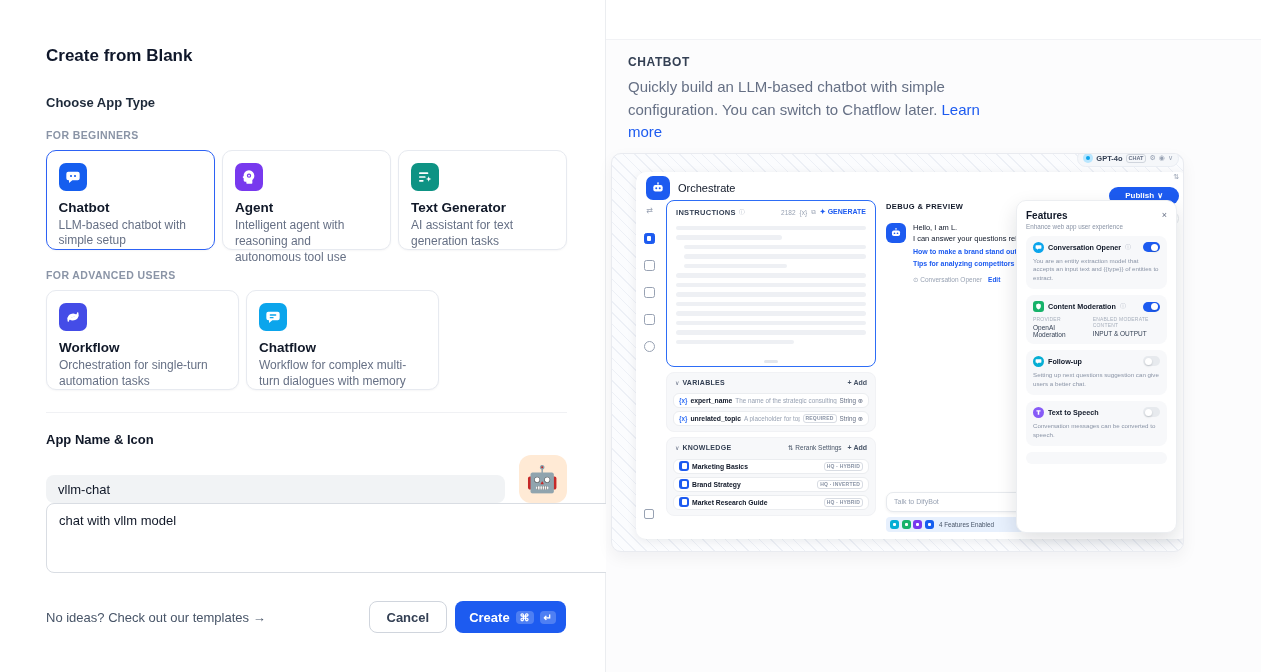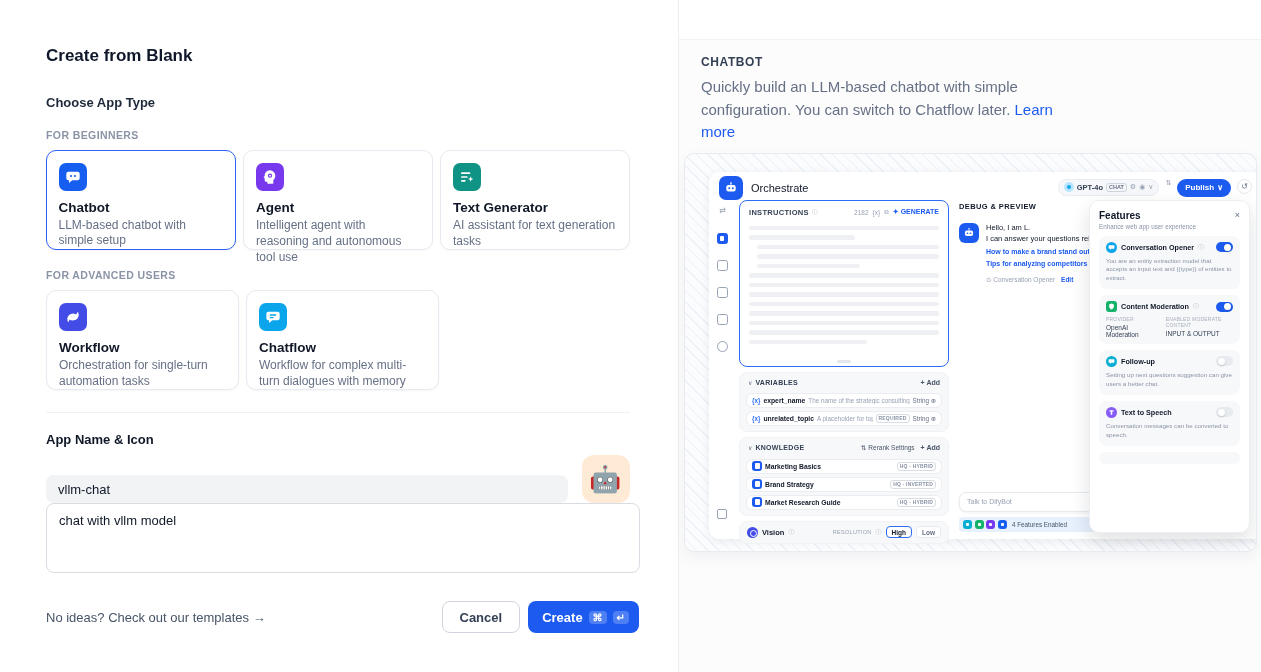--- a/index.html
+++ b/index.html
@@ -1,22 +1,22 @@
 <!DOCTYPE html>
 <html><head>
 <meta charset="utf-8">
 <style>
   * { box-sizing: border-box; margin: 0; padding: 0; }
   html,body { width:1261px; height:672px; overflow:hidden; background:#fff;
     font-family:"Liberation Sans", sans-serif; color:#101828; }
   .layout { display:flex; width:1261px; height:672px; }
 
   
-  .left-panel { width:679px; height:672px; background:#fff; border-right:1px solid #ebedf0;
-    padding:46px 48px 24px 46px; position:relative; }
+  .left-panel { width:606px; height:672px; background:#fff; border-right:1px solid #ebedf0;
+    padding:46px 38px 24px 46px; position:relative; }
   .page-title { font-size:17px; font-weight:700; color:#0f172a; }
   .choose-label { margin-top:29px; font-size:13px; font-weight:700; color:#1d2939; }
   .group-label { margin-top:19px; font-size:10.5px; font-weight:600; color:#8a94a6;
     letter-spacing:.4px; margin-bottom:9px; }
   .cards-row { display:flex; gap:7px; }
   .app-card { width:193px; height:100px; background:#fff; border:1px solid #e7eaf0;
     border-radius:10px; padding:12px; cursor:pointer; box-shadow:0 1px 2px rgba(16,24,40,.04); }
   .app-card.selected { border:1.5px solid #2d62f5; padding:11.5px; }
   .card-icon { width:28px; height:28px; border-radius:7px; display:flex; align-items:center;
     justify-content:center; margin-bottom:9px; }
@@ -58,33 +58,33 @@
     background:#fbfcfe; box-shadow:0 6px 16px rgba(16,24,40,.05);
     background-image:repeating-linear-gradient(45deg,#edf0f6 0 1px,transparent 1px 8px); }
   .window { position:absolute; left:24px; top:18px; right:-6px; bottom:12px; background:#fff;
     border-radius:10px; box-shadow:0 2px 10px rgba(16,24,40,.08); font-size:8px; }
 
   .win-header { position:absolute; top:0; left:0; right:0; height:32px; display:flex;
     align-items:center; padding:0 10px; gap:8px; }
   .win-app-icon { width:24px; height:24px; border-radius:7px; background:#1d5bf0; display:flex;
     align-items:center; justify-content:center; }
   .win-title { font-size:11px; font-weight:400; color:#101828; }
-  .win-header-right { margin-left:auto; display:flex; align-items:flex-start; gap:6px; }
+  .win-header-right { margin-left:auto; display:flex; align-items:flex-end; gap:6px;flex-direction:column; }
   .model-pill { height:17px; border-radius:9px; background:#f5f7fa; border:1px solid #e9edf3;
     display:flex; align-items:center; gap:3px; padding:0 5px; }
   .model-dot { width:10px; height:10px; border-radius:50%; background:#b9e6fe; display:inline-block;
     position:relative; }
   .model-dot::after { content:""; position:absolute; left:3px; top:3px; width:4px; height:4px;
     border-radius:50%; background:#0ba5ec; }
   .model-name { font-size:7.5px; font-weight:700; color:#344054; }
   .mode-badge { font-size:5.5px; font-weight:700; color:#667085; border:1px solid #d0d5dd;
     border-radius:3px; padding:0 2px; line-height:7px; }
   .mini-ic { font-size:7px; color:#98a2b3; }
   .publish-btn { height:18px; border-radius:9px; background:#1d5bf0; color:#fff; font-size:8px;
-    font-weight:700; display:flex; align-items:center; gap:3px; padding:0 8px; }
+    font-weight:700; display:flex; align-items:center; gap:3px; padding:0 16px; }
   .history-ic { width:15px; height:15px; border-radius:50%; border:1px solid #e4e7ec; display:flex;
     align-items:center; justify-content:center; font-size:8px; color:#667085; }
 
   .win-rail { position:absolute; left:0; top:32px; bottom:0; width:27px; display:flex;
     flex-direction:column; align-items:center; }
   .rail-glyph { font-size:8px; color:#98a2b3; margin-top:2px; }
   .rail-icon { width:11px; height:11px; border:1.2px solid #98a2b3; border-radius:2.5px; margin-top:16px; }
   .rail-icon.active { border-color:#1d5bf0; background:#1d5bf0; margin-top:18px; position:relative; }
   .rail-icon.active::after { content:""; position:absolute; left:2px; top:2px; width:4px; height:5px;
     background:#fff; border-radius:1px; }
@@ -417,29 +417,20 @@
                 <span class="tag-badge">HQ · INVERTED</span>
               </div>
               <div class="row-pill">
                 <span class="kn-icon"></span>
                 <span class="var-name">Market Research Guide</span>
                 <span class="var-desc"></span>
                 <span class="tag-badge">HQ · HYBRID</span>
               </div>
             </div>
 
-            <div class="vision-row">
-              <span class="vision-icon"></span>
-              <span class="vision-label">Vision</span>
-              <span class="info-ic">ⓘ</span>
-              <span class="res-label">RESOLUTION</span>
-              <span class="info-ic">ⓘ</span>
-              <span class="res-high">High</span>
-              <span class="res-low">Low</span>
-            </div>
           </div>
 
           <div class="debug-col">
             <div class="debug-title">DEBUG &amp; PREVIEW</div>
             <div class="msg-row">
               <div class="avatar">
                 <svg width="12" height="12" viewBox="0 0 24 24" fill="#fff">
                     <circle cx="12" cy="3.5" r="1.5"></circle>
                     <rect x="11.3" y="4.5" width="1.4" height="2.5"></rect>
                     <rect x="4" y="7" width="16" height="11" rx="3.5"></rect>

